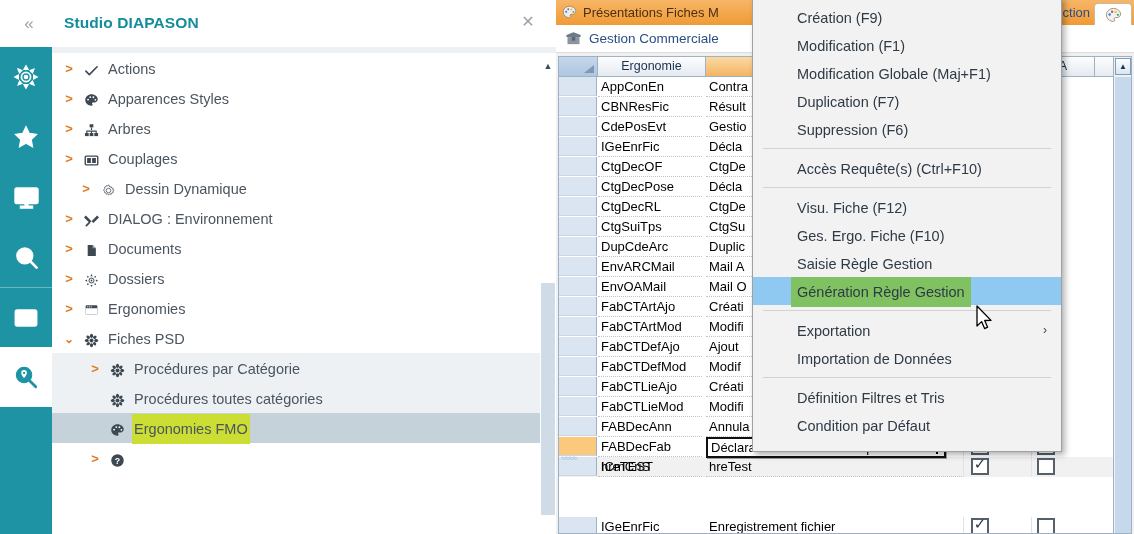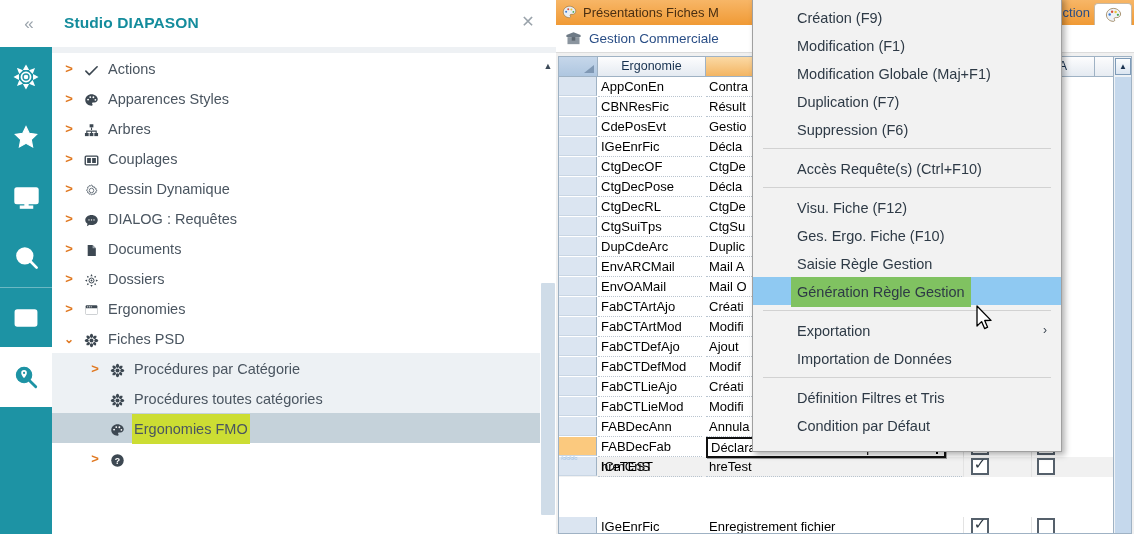--- a/index.html
+++ b/index.html
@@ -351,43 +351,42 @@
         <span class="ticon">
           <svg width="15" height="15" viewBox="0 0 24 24">
               <rect x="2" y="5" width="20" height="14" rx="1.5" fill="none" stroke="#3d4852" stroke-width="2.2"></rect>
               <rect x="5" y="8" width="6" height="8" fill="#3d4852"></rect>
               <rect x="13" y="8" width="6" height="8" fill="#3d4852"></rect>
             </svg>
         </span>
         <span class="tlabel">Couplages</span>
       </div>
 
+      <div class="tree-row" style="padding-left:27px">
+        <span class="tw">&gt;</span>
+        <span class="ticon">
+          <svg width="15" height="15" viewBox="0 0 24 24">
+              <path d="M12 8.4a3.6 3.6 0 100 7.2 3.6 3.6 0 000-7.2zm9 3.6l-2-1.1.4-2.2-2.2-.6-.8-2.1-2.2.5L12.5 3l-1.7 1.5-2.2-.5-.8 2.1-2.2.6.4 2.2L4 12l2 1.1-.4 2.2 2.2.6.8 2.1 2.2-.5 1.7 1.5 1.7-1.5 2.2.5.8-2.1 2.2-.6-.4-2.2z" fill="none" stroke="#6d7781" stroke-width="1.6"></path>
+            </svg>
+        </span>
+        <span class="tlabel">Dessin Dynamique</span>
+      </div>
+
       <div class="tree-row" style="padding-left:10px">
         <span class="tw">&gt;</span>
         <span class="ticon">
           <svg width="15" height="15" viewBox="0 0 24 24">
-              <path d="M12 8.4a3.6 3.6 0 100 7.2 3.6 3.6 0 000-7.2zm9 3.6l-2-1.1.4-2.2-2.2-.6-.8-2.1-2.2.5L12.5 3l-1.7 1.5-2.2-.5-.8 2.1-2.2.6.4 2.2L4 12l2 1.1-.4 2.2 2.2.6.8 2.1 2.2-.5 1.7 1.5 1.7-1.5 2.2.5.8-2.1 2.2-.6-.4-2.2z" fill="none" stroke="#6d7781" stroke-width="1.6"></path>
-            </svg>
-        </span>
-        <span class="tlabel">Dessin Dynamique</span>
-      </div>
-
-
-      <div class="tree-row" style="padding-left:10px">
-        <span class="tw">&gt;</span>
-        <span class="ticon">
-          <svg width="15" height="15" viewBox="0 0 24 24">
-              <path d="M12 3C6.5 3 2 6.6 2 11.1c0 2.5 1.4 4.7 3.6 6.2L4.6 21l4.2-2.1c1 .2 2.1.4 3.2.4 5.5 0 10-3.6 10-8.2S17.5 3 12 3z" fill="#3d4852"></path>
-              <circle cx="8" cy="11" r="1.1" fill="#fff"></circle>
-              <circle cx="12" cy="11" r="1.1" fill="#fff"></circle>
-              <circle cx="16" cy="11" r="1.1" fill="#fff"></circle>
-            </svg>
-        </span>
-        <span class="tlabel">DIALOG : Requêtes</span>
-      </div>
+              <path d="M3 4l9 9-3 3-9-9 3-3z" fill="#3d4852"></path>
+              <path d="M21 4l-9 9 3 3 9-9-3-3z" fill="#3d4852"></path>
+              <path d="M2 20l6-6 2 2-6 6-2-2z" fill="#3d4852"></path>
+            </svg>
+        </span>
+        <span class="tlabel">DIALOG : Environnement</span>
+      </div>
+
 
       <div class="tree-row" style="padding-left:10px">
         <span class="tw">&gt;</span>
         <span class="ticon">
           <svg width="13" height="15" viewBox="0 0 24 24">
               <path d="M5 2h9l6 6v14H5z" fill="#3d4852"></path>
               <path d="M14 2v6h6z" fill="#9aa3ab"></path>
             </svg>
         </span>
         <span class="tlabel">Documents</span>

